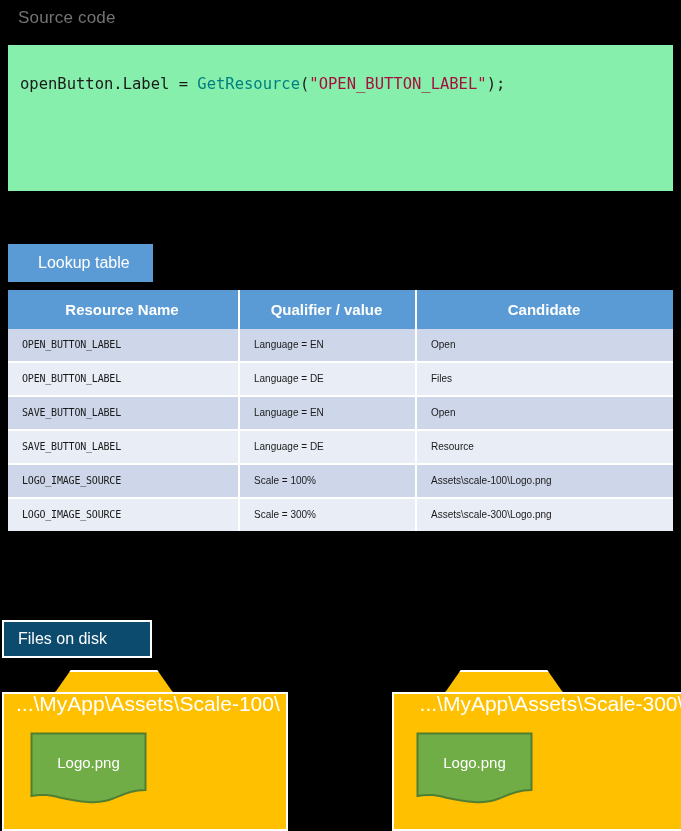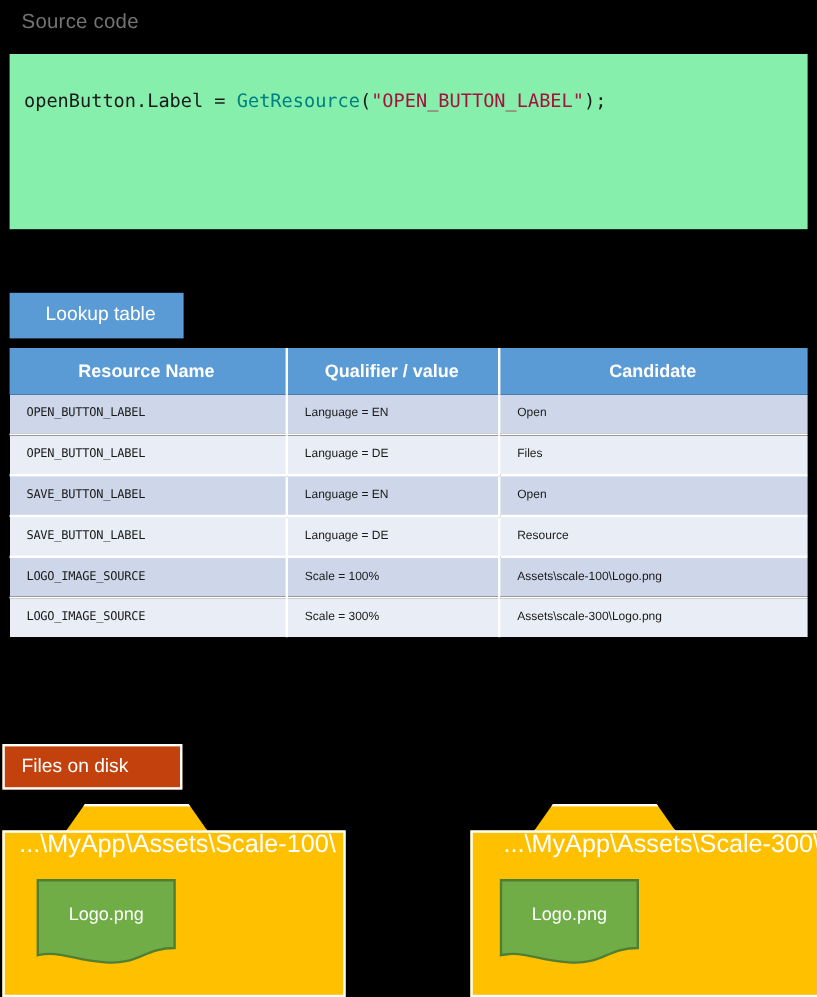--- a/index.html
+++ b/index.html
@@ -113,21 +113,21 @@
   
   #files-section {
     position: absolute;
     left: 0; top: 600px;
     width: 681px; height: 231px;
   }
   #files-badge {
     position: absolute;
     left: 2px; top: 20px;
     width: 150px; height: 38px;
-    background: #c2410c;
+    background: #0c4a6e;
     border: 2px solid #ffffff;
     color: #ffffff;
     font-size: 16px;
     display: flex;
     align-items: center;
     padding-left: 14px;
     box-sizing: border-box;
   }
 
   .folder {

